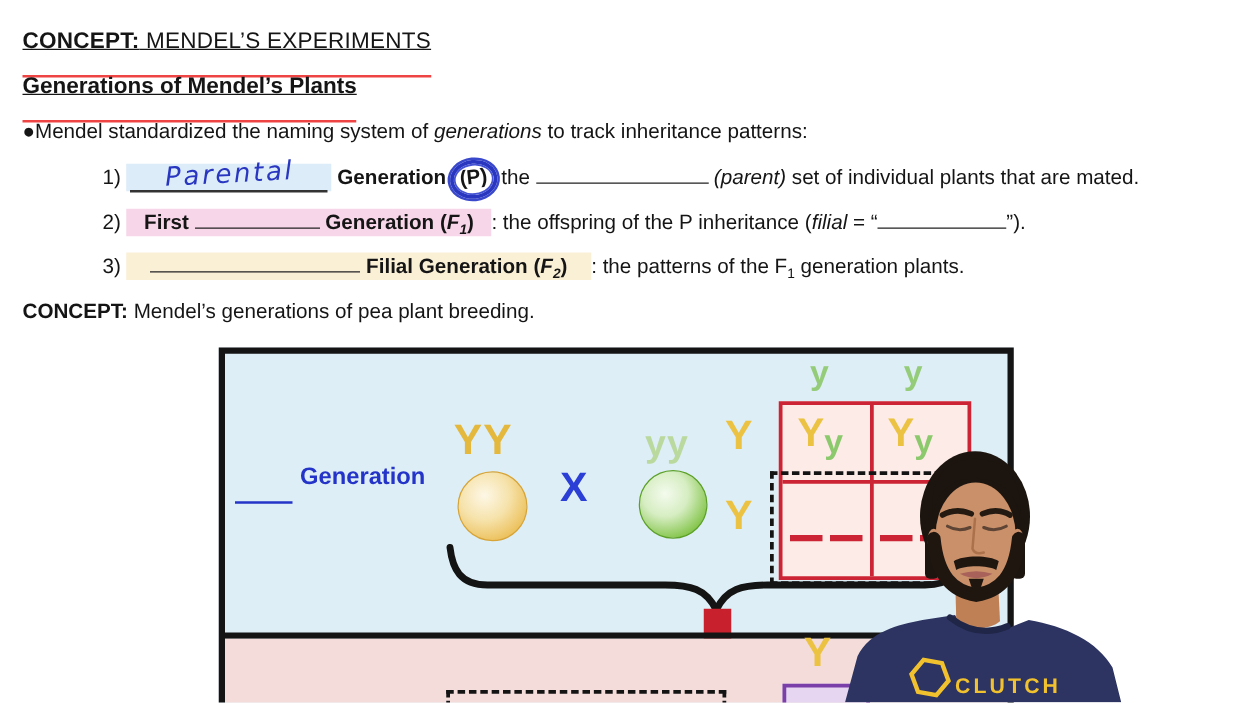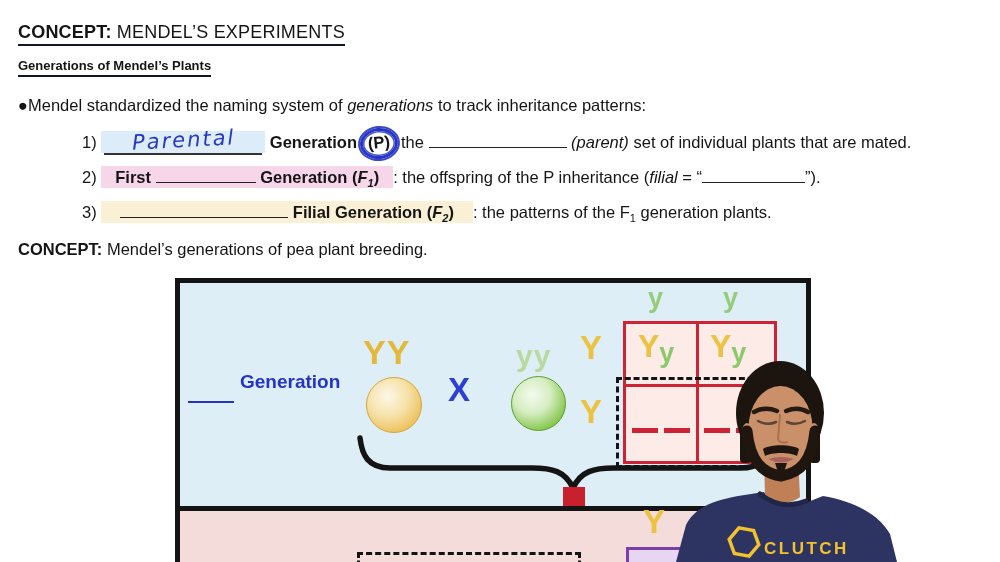--- a/index.html
+++ b/index.html
@@ -3,22 +3,22 @@
 <meta charset="utf-8">
 <style>
   html,body{margin:0;padding:0;}
   body{
     width:1000px;height:562px;position:relative;overflow:hidden;
     background:#ffffff;font-family:"Liberation Sans",sans-serif;color:#151515;
   }
   .line{position:absolute;left:18px;white-space:nowrap;font-size:16.5px;}
   .title{top:22px;font-size:18px;font-weight:bold;letter-spacing:.2px;}
   .title .reg{font-weight:normal;}
-  .u{border-bottom:2px solid #0f172a;padding-bottom:2px;}
-  .section{top:58px;font-size:13px;font-weight:bold;}
+  .u{border-bottom:2px solid #ef4444;padding-bottom:18px;text-decoration:underline;}
+  .section{top:58px;font-size:18px;font-weight:bold;}
   .intro{top:96px;}
   .item{left:82px;}
   .item1{top:128px;}
   .item2{top:167px;}
   .item3{top:202px;}
   .example{top:240px;}
   b.t{font-weight:bold;}
   i.t{font-style:italic;}
   .blank{display:inline-block;border-bottom:1.6px solid #222;height:15px;vertical-align:baseline;}
   .b138{width:138px}.b100{width:100px}.b103{width:103px}.b168{width:168px}

